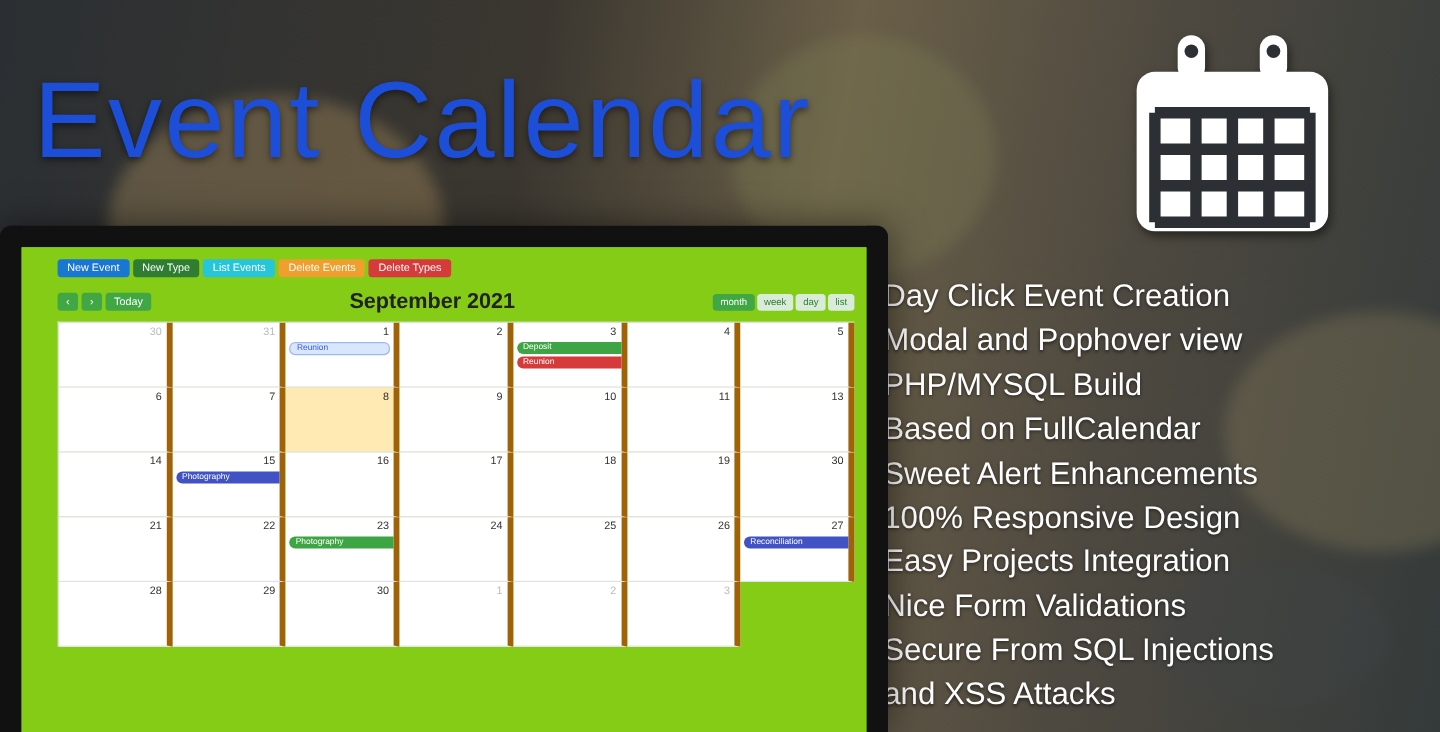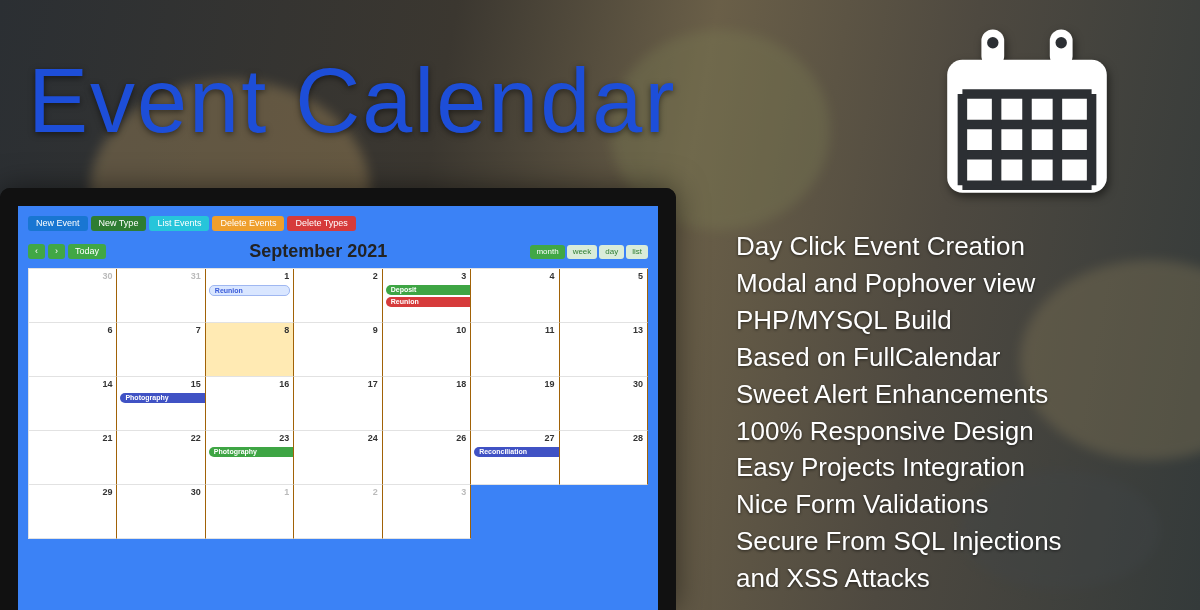--- a/index.html
+++ b/index.html
@@ -48,29 +48,30 @@
     line-height: 1.42;
     text-shadow: 0 1px 3px rgba(0,0,0,0.6);
   }
   .feature-list div { white-space: nowrap; }
 
   
   .monitor {
     position: absolute;
     left: 0;
     bottom: 0;
-    width: 676px;
+    width: 740px;
     height: 422px;
     border: 18px solid #111;
     border-bottom: none;
     border-top-left-radius: 10px;
     border-top-right-radius: 10px;
-    background: #3b82f6;
+    background: #84cc16;
     overflow: hidden;
     box-shadow: 0 0 30px rgba(0,0,0,0.5);
+    padding-left: 20px;
   }
   .app {
     width: 100%; height: 100%;
     color: #333;
     font-size: 10px;
     padding: 10px 10px 0 10px;
   }
   .toolbar { display:flex; gap:3px; margin-bottom:10px; }
   .btn {
     display:inline-flex; align-items:center;
@@ -103,27 +104,26 @@
              font-size:9px; color:#333; font-weight:600; margin-bottom:2px; }
 
   .grid {
     display:grid;
     grid-template-columns: repeat(7, 1fr);
     grid-auto-rows: 54px;
     border-left:1px solid #e2e2e2;
     border-top:1px solid #e2e2e2;
   }
   .cell {
-    border-right:1px solid #a16207;
+    border-right:5px solid #a16207;
     border-bottom:1px solid #e2e2e2;
     position:relative;
     padding:2px 3px;
     overflow:hidden;
     background:#fff;
-    font-weight:bold;
   }
   .cell.muted { color:#bbb; }
   .cell .num { position:absolute; top:2px; right:4px; font-size:9px; }
   .cell.today { background:#ffeab3; }
 
   .pill {
     margin-top:14px;
     height:10px;
     border-radius:5px;
     color:#fff;
@@ -291,20 +291,23 @@
           <span class="num">22</span>
         </div>
         <div class="cell">
           <span class="num">23</span>
           <div class="pill p-green span3">Photography</div>
         </div>
         <div class="cell">
           <span class="num">24</span>
         </div>
         <div class="cell">
+          <span class="num">25</span>
+        </div>
+        <div class="cell">
           <span class="num">26</span>
         </div>
         <div class="cell">
           <span class="num">27</span>
           <div class="pill p-indigo span2">Reconciliation</div>
         </div>
         <div class="cell">
           <span class="num">28</span>
         </div>
         <div class="cell">

